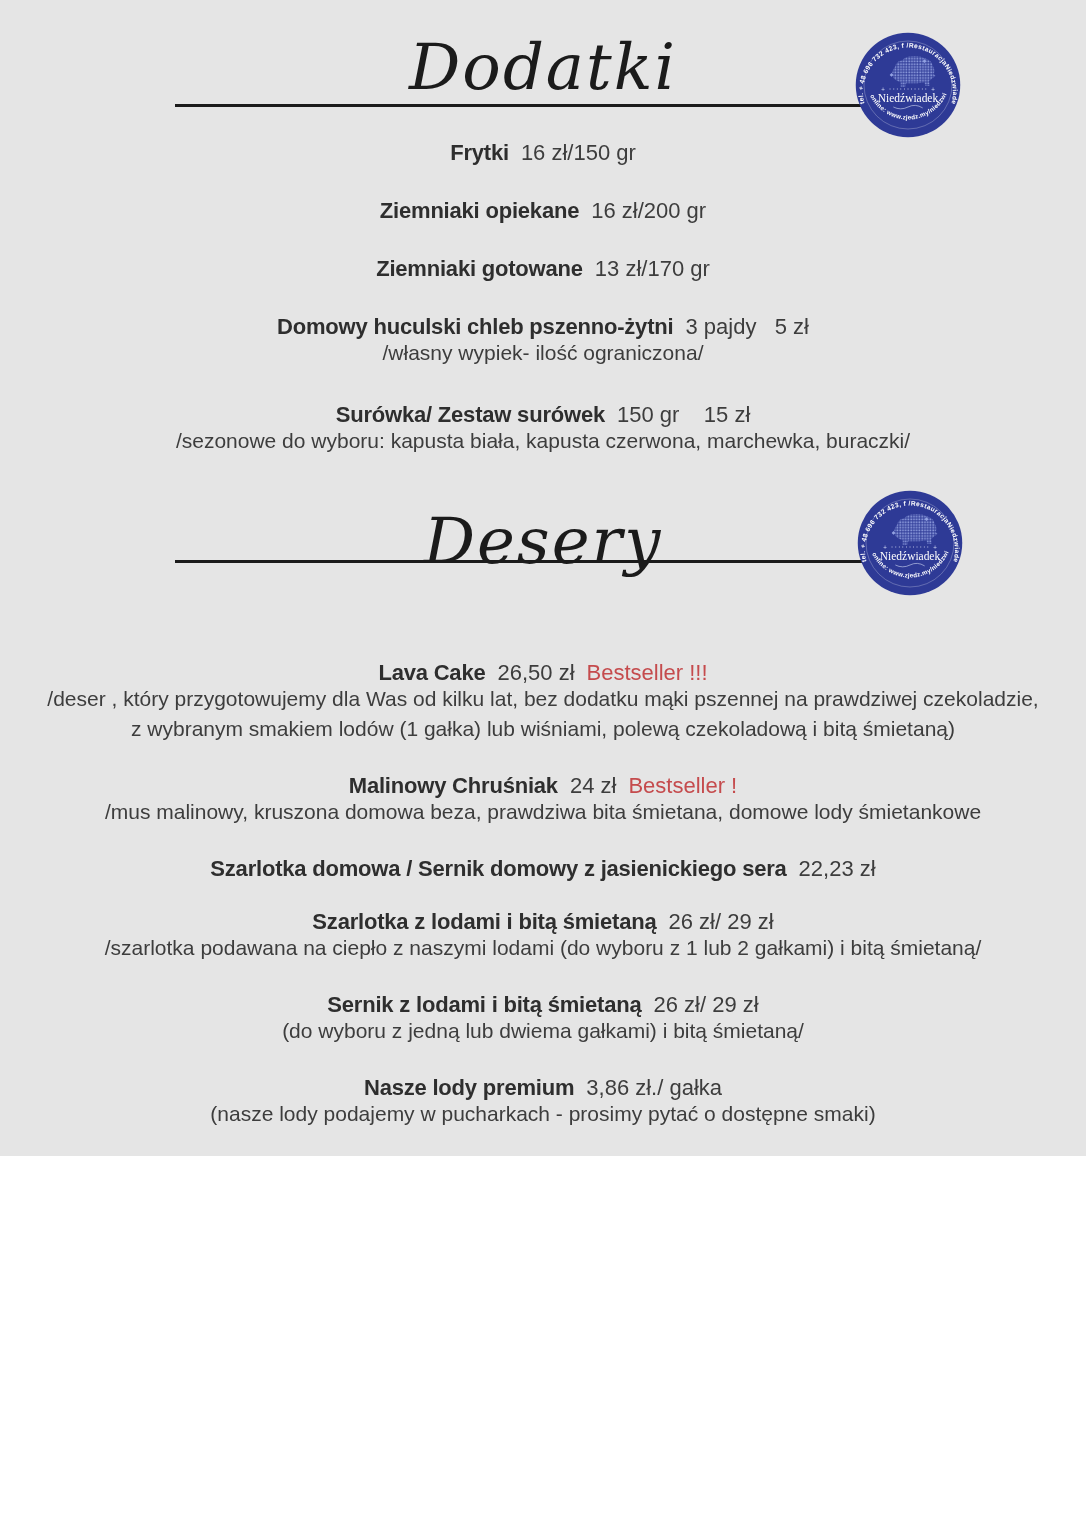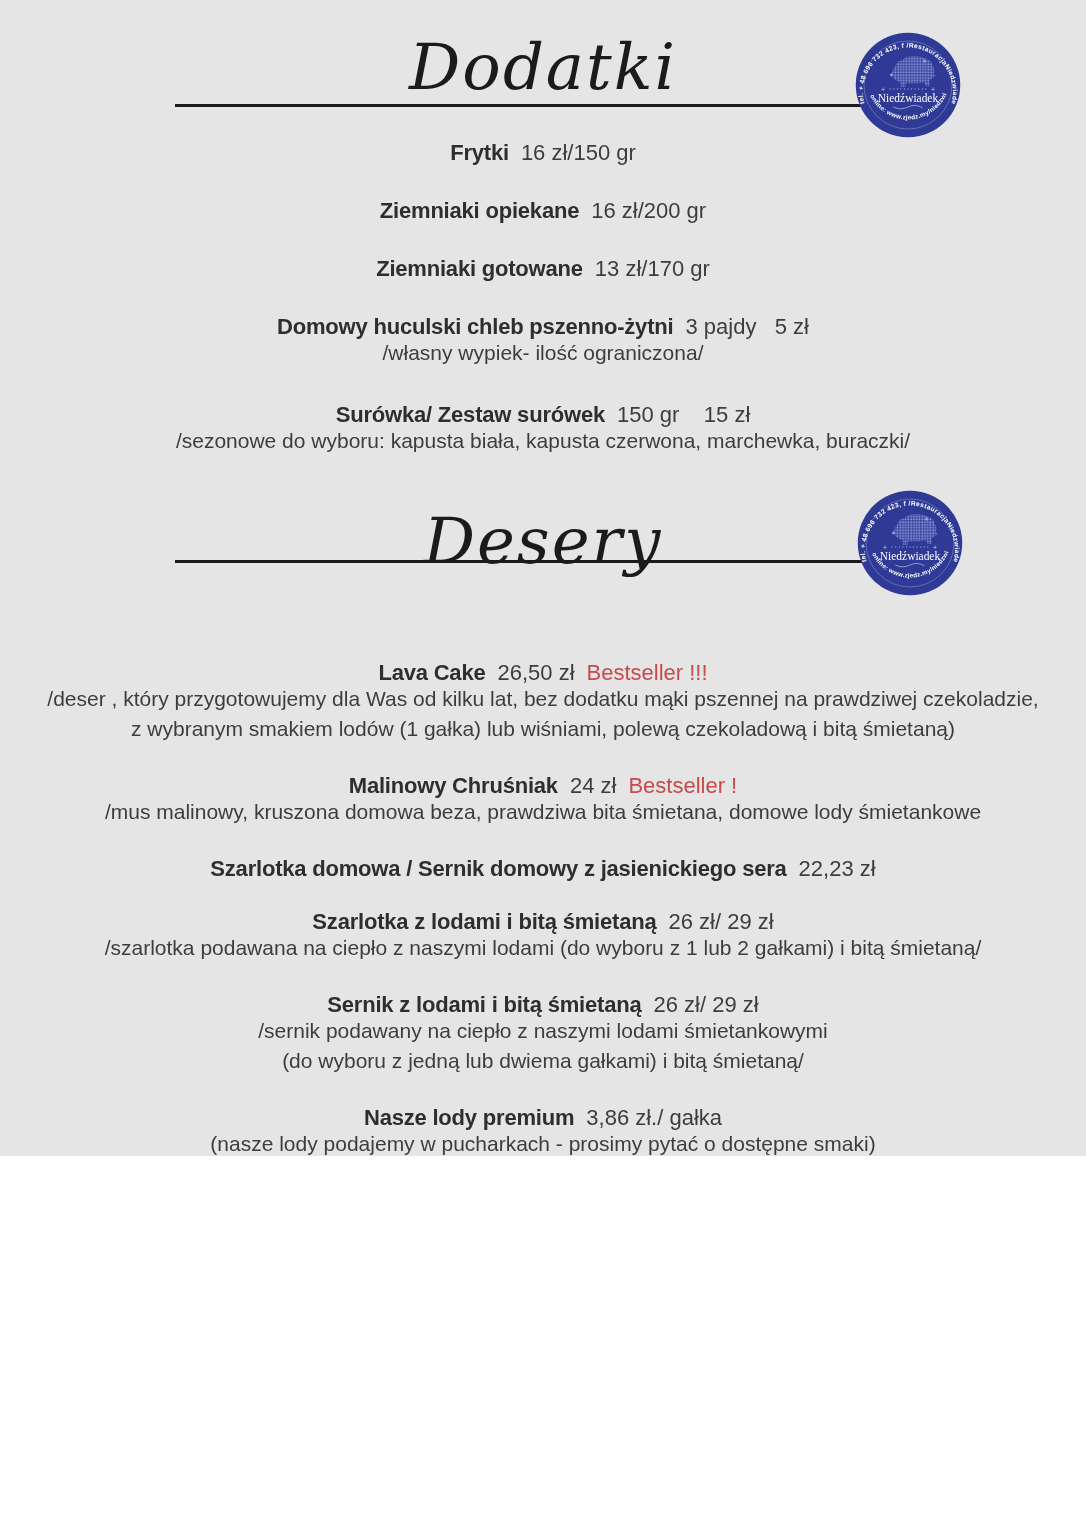--- a/index.html
+++ b/index.html
@@ -213,21 +213,20 @@
         </div>
   </div>
 
   <div class="menu-item">
     <div class="item-line">
       <span class="item-name">Sernik z lodami i bitą śmietaną</span>
       <span class="item-price">26 zł/ 29 zł</span>
       
     </div>
     <div class="item-desc">
-          <div class="desc-line">/sernik podawany na ciepło z naszymi lodami śmietankowymi</div>
           <div class="desc-line">(do wyboru z jedną lub dwiema gałkami) i bitą śmietaną/</div>
         </div>
   </div>
 
   <div class="menu-item">
     <div class="item-line">
       <span class="item-name">Nasze lody premium</span>
       <span class="item-price">3,86 zł./ gałka</span>
       
     </div>

